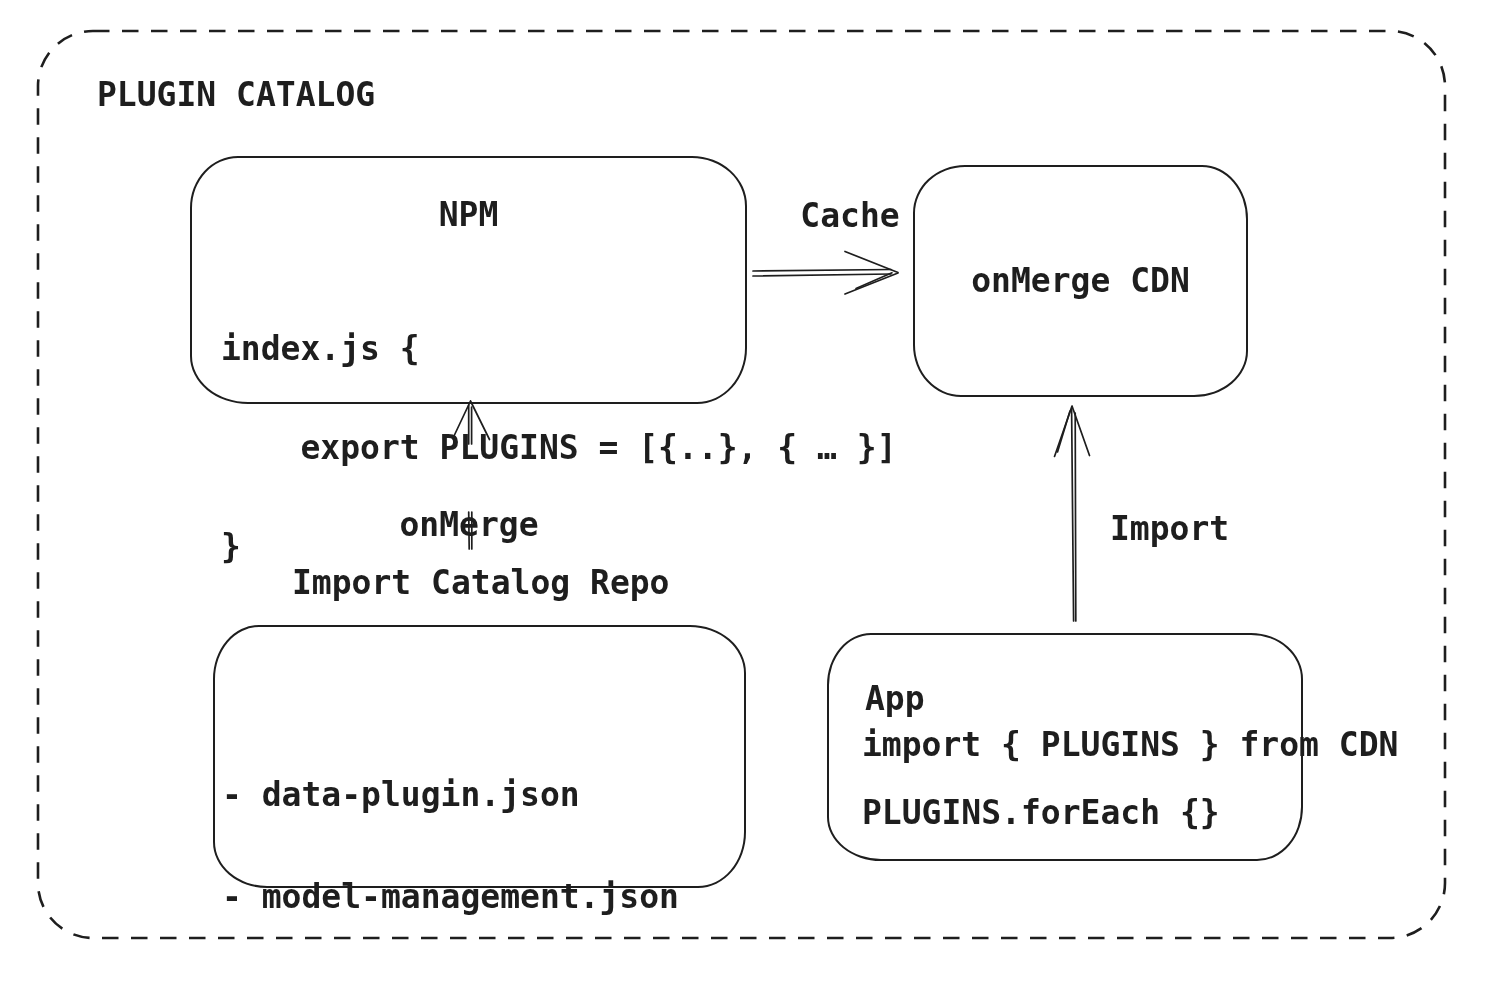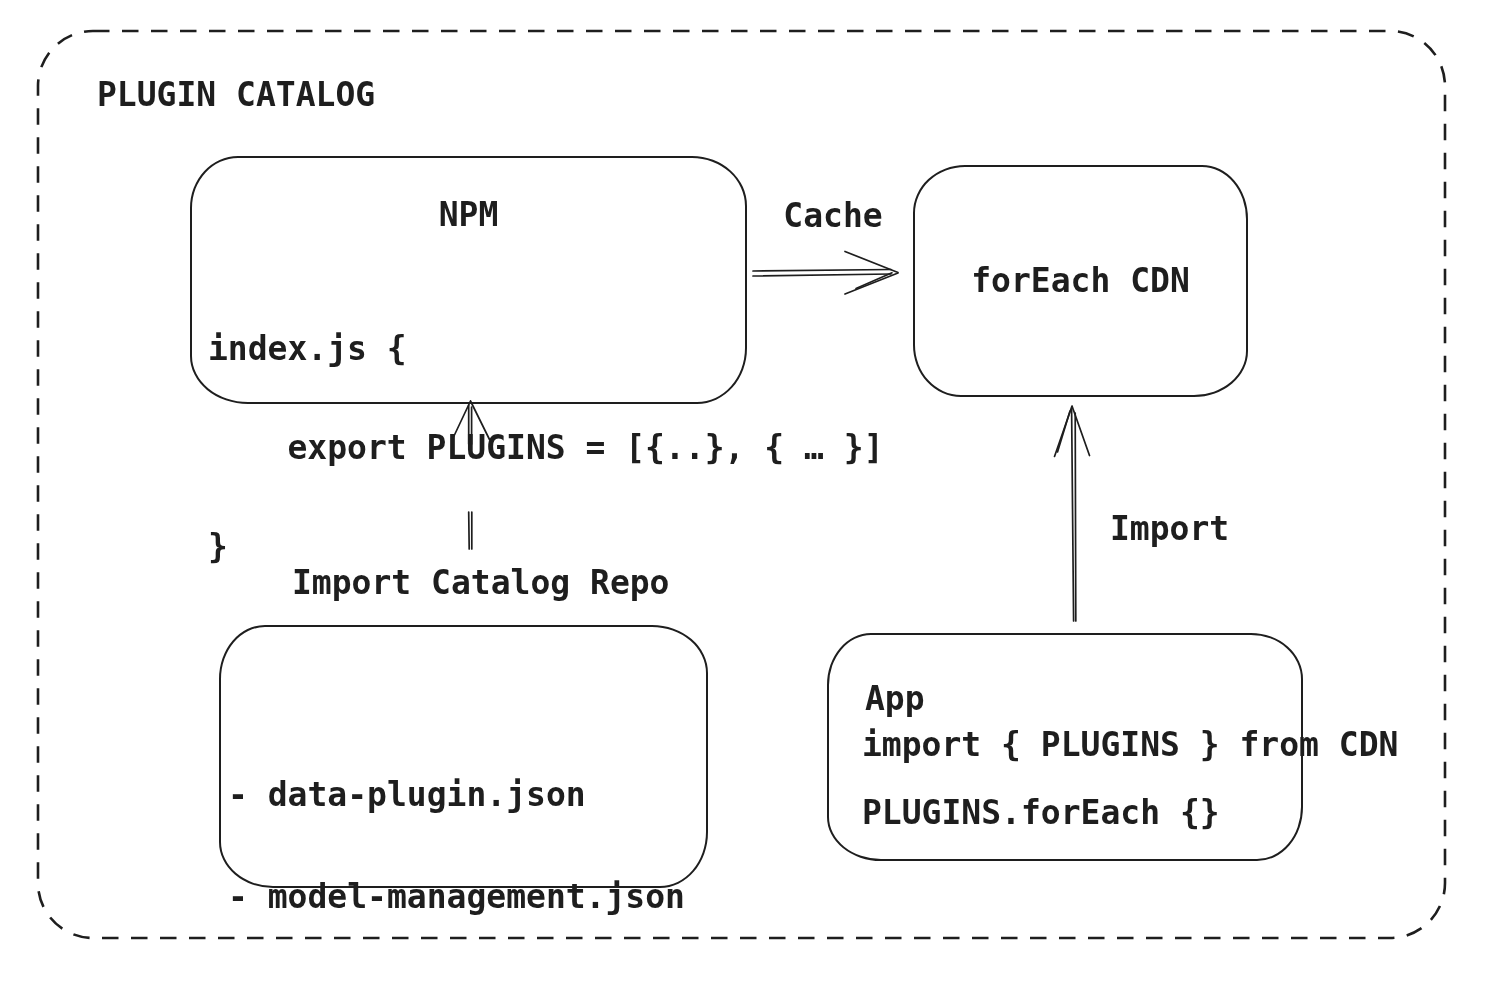--- a/index.html
+++ b/index.html
@@ -13,27 +13,27 @@
   .txt{font-size:33px;line-height:30px;white-space:pre;}
   .node{
     position:absolute;background:#ffffff;
     border:2px solid #1e1e1e;
   }
   #npm-box{left:190px;top:156px;width:553px;height:244px;
     border-radius:48px 55px 50px 58px / 52px 50px 56px 48px;}
   #cdn-box{left:913px;top:165px;width:331px;height:228px;
     border-radius:52px 46px 54px 48px / 48px 54px 46px 52px;
     display:flex;align-items:center;justify-content:center;}
-  #repo-box{left:219px;top:625px;width:485px;height:259px;
-    border-radius:46px 56px 48px 54px / 54px 48px 56px 46px;}
+  #repo-box{left:213px;top:625px;width:485px;height:259px;
+    border-radius:46px 56px 48px 54px / 54px 48px 56px 46px;padding-left:44px;}
   #app-box{left:827px;top:633px;width:472px;height:224px;
     border-radius:44px 52px 46px 54px / 52px 46px 54px 44px;}
   .node-title-center{position:absolute;left:0;right:0;text-align:center;}
   .code-line{white-space:pre;}
-  #npm-code{left:16px;top:108px;line-height:33px;}
+  #npm-code{left:29px;top:108px;line-height:33px;}
   #repo-items{left:7px;top:83px;line-height:34px;}
   #svg-layer{position:absolute;left:0;top:0;z-index:5;pointer-events:none;}
   .label{z-index:6;}
 </style>
 </head>
 <body>
 
 <svg id="svg-layer" width="1506" height="1002" viewBox="0 0 1506 1002">
   <g>
     <rect x="38" y="31" width="1407" height="907" rx="55" ry="55" fill="none" stroke="#1e1e1e" stroke-width="2.6" stroke-dasharray="16.5 12.5"></rect>
@@ -61,26 +61,27 @@
 <div id="npm-box" class="node">
   <div class="node-title-center txt" style="top:42px;text-align:center;">NPM</div>
   <div id="npm-code" class="abs txt">
     <div class="code-line">index.js {</div>
     <div class="code-line">    export PLUGINS = [{..}, { … }]</div>
     <div class="code-line">}</div>
   </div>
 </div>
 
 <div id="cdn-box" class="node">
-  <div class="txt">forEach CDN</div>
+  <div class="txt">onMerge CDN</div>
 </div>
 
-<div class="abs txt label" style="left:763px;top:201px;width:140px;text-align:center;">Cache</div>
+<div class="abs txt label" style="left:780px;top:201px;width:140px;text-align:center;">Cache</div>
 
 <div class="abs txt label" style="left:369px;top:447px;width:200px;text-align:center;line-height:31px;">
+  <div>onMerge</div>
 </div>
 
 <div class="abs txt label" style="left:292px;top:568px;">Import Catalog Repo</div>
 
 <div id="repo-box" class="node">
   <div id="repo-items" class="abs txt">
     <div class="code-line">- data-plugin.json</div>
     <div class="code-line">- model-management.json</div>
     <div class="code-line">…</div>
   </div>

